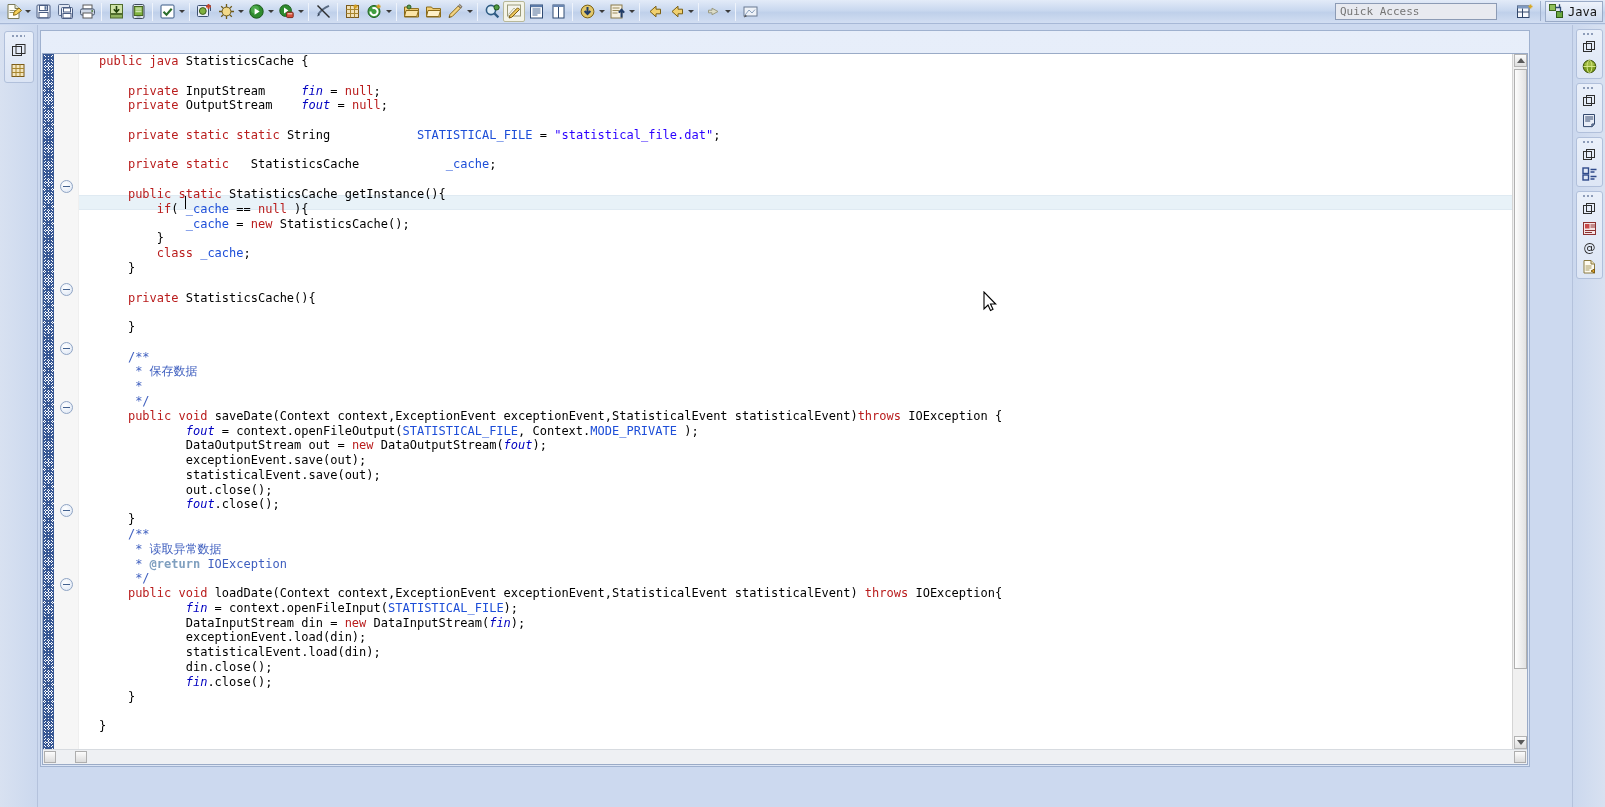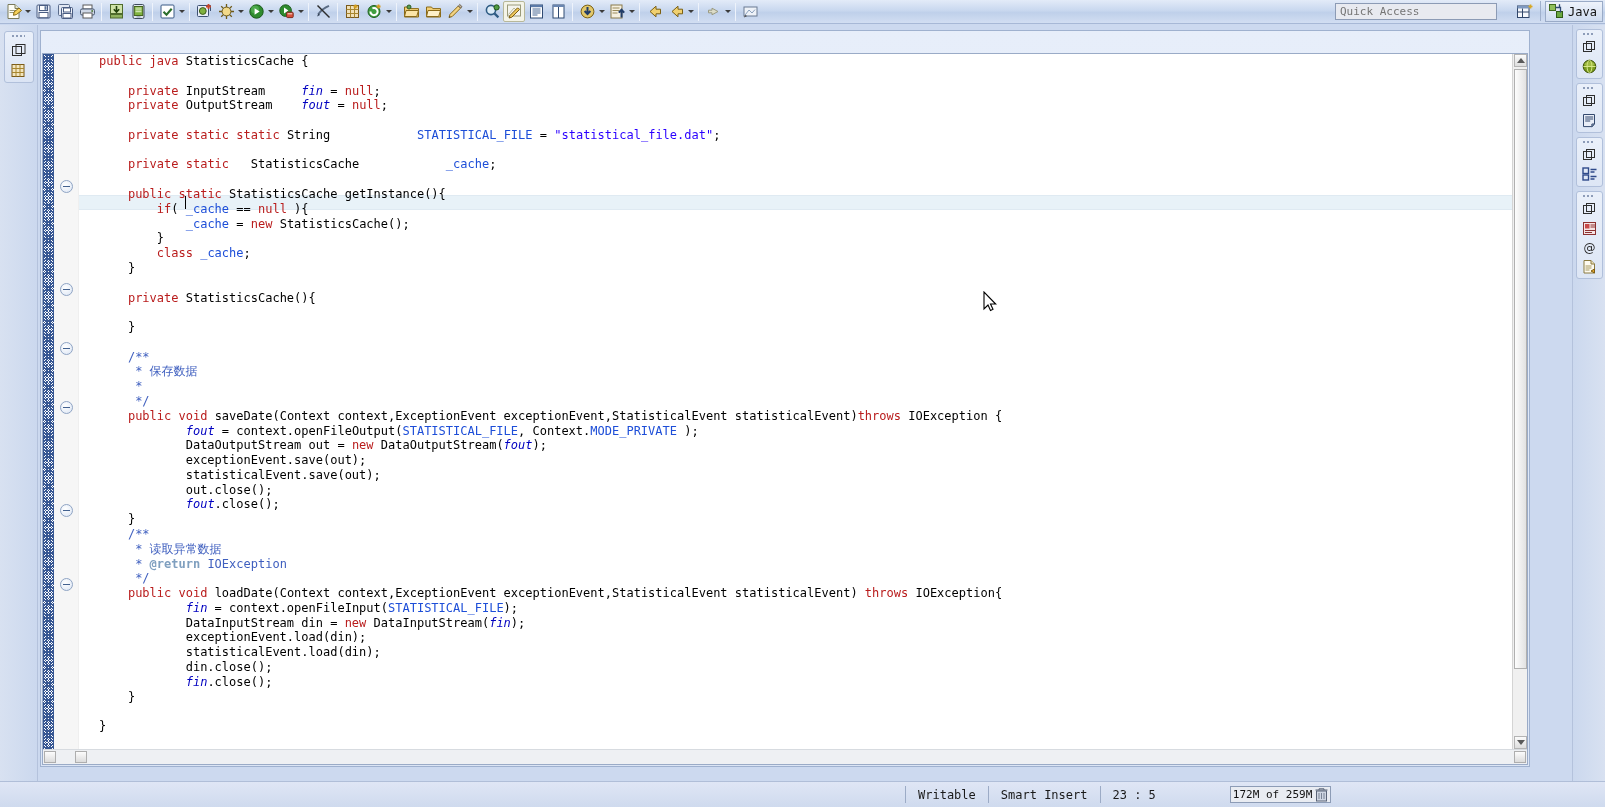--- a/index.html
+++ b/index.html
@@ -685,40 +685,20 @@
       </div>
 
       <div class="hscroll-row">
         <div class="left-sq"></div>
         <div class="hthumb"></div>
         <div class="right-sq"></div>
       </div>
     </div>
   </div>
 
-  <div class="statusbar">
-    <div style="width:905px"></div>
-    <div class="st-sep"></div>
-    <div class="st-cell">Writable</div>
-    <div class="st-sep"></div>
-    <div class="st-cell">Smart Insert</div>
-    <div class="st-sep"></div>
-    <div class="st-cell">23 : 5</div>
-    <div style="width:62px"></div>
-    <div class="mem">
-      <span>172M of 259M</span>
-      <span class="trash">
-        <svg width="13" height="14" viewBox="0 0 13 14">
-          <rect x="1.5" y="3" width="10" height="10" fill="#cfd6e2" stroke="#5a6478"></rect>
-          <path d="M0.5 2h12M4 2V0.8h5V2" stroke="#5a6478" fill="none"></path>
-          <path d="M4 5v6M6.5 5v6M9 5v6" stroke="#7a8496"></path>
-        </svg>
-      </span>
-    </div>
-  </div>
 
   <div class="cursor-ptr">
     <svg width="14" height="22" viewBox="0 0 14 22">
       <path d="M1 1l0 17 4-4 2.5 5.5 2.5-1.2-2.5-5.3 5.2 0z" fill="#ffffff" stroke="#000000" stroke-width="1.1"></path>
     </svg>
   </div>
 
 </div>
 
 </body></html>

